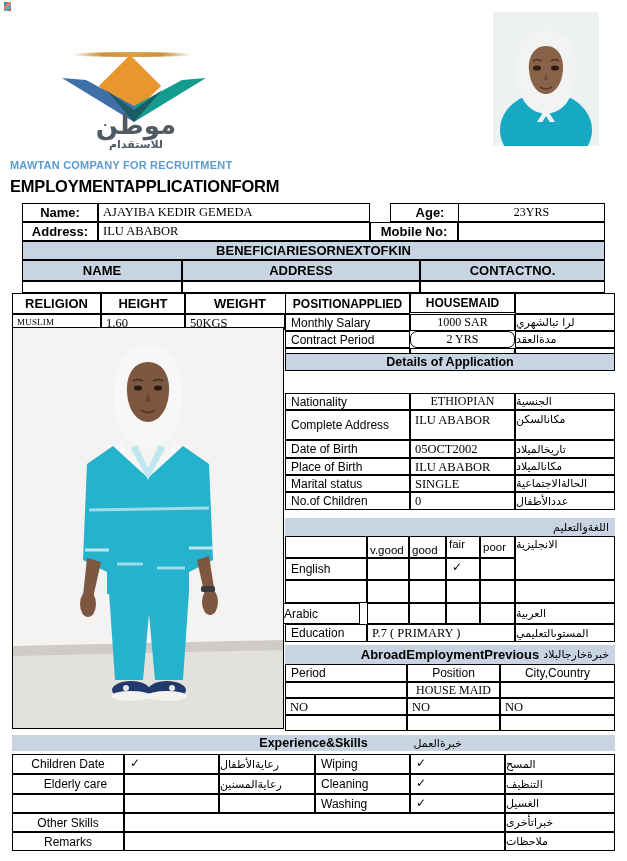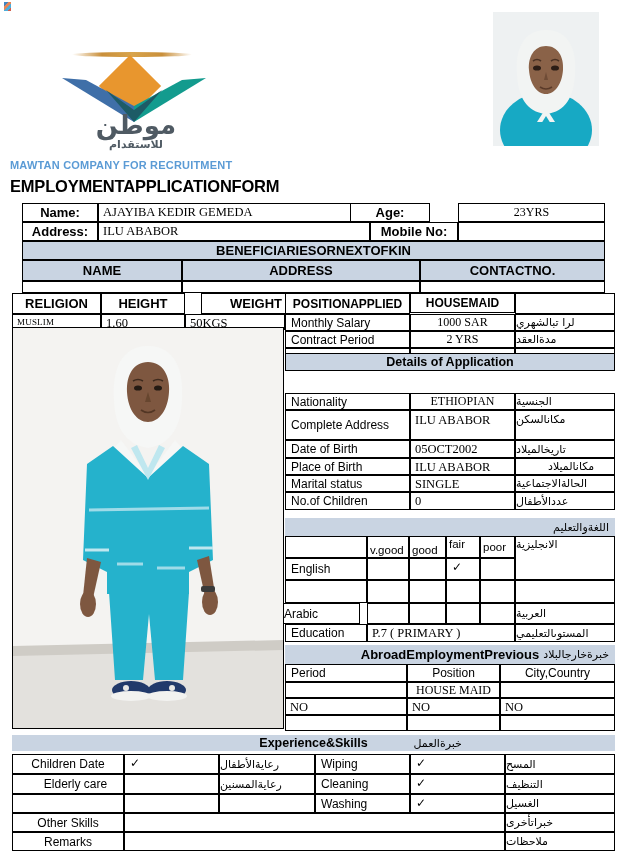--- a/index.html
+++ b/index.html
@@ -216,54 +216,54 @@
       <path d="M53 104 L48 112 L58 112 Z" fill="#17a9c4"></path>
     </svg>
   </div>
 </div>
 
 <div id="company-name">MAWTAN COMPANY FOR RECRUITMENT</div>
 <div id="form-title">EMPLOYMENTAPPLICATIONFORM</div>
 
 <div class="cell lbl" style="left:22px;  top:203px; width:76px;  height:19px;">Name:</div>
 <div class="cell val" style="left:98px;  top:203px; width:272px; height:19px;">AJAYIBA KEDIR GEMEDA</div>
-<div class="cell lbl" style="left:350px; top:203px; width:80px;  height:19px;">Age:</div>
+<div class="cell lbl" style="left:390px; top:203px; width:80px;  height:19px;">Age:</div>
 <div class="cell val-c" style="left:458px; top:203px; width:147px; height:19px;">23YRS</div>
 
 <div class="cell lbl" style="left:22px;  top:222px; width:76px;  height:19px;">Address:</div>
 <div class="cell val" style="left:98px;  top:222px; width:272px; height:19px;">ILU ABABOR</div>
 <div class="cell lbl" style="left:370px; top:222px; width:88px;  height:19px;">Mobile No:</div>
 <div class="cell val-c" style="left:458px; top:222px; width:147px; height:19px;"></div>
 
 <div class="cell band hdr" style="left:22px; top:241px; width:583px; height:19px;">BENEFICIARIESORNEXTOFKIN</div>
 <div class="cell band hdr" style="left:22px;  top:260px; width:160px; height:21px;">NAME</div>
 <div class="cell band hdr" style="left:182px; top:260px; width:238px; height:21px;">ADDRESS</div>
 <div class="cell band hdr" style="left:420px; top:260px; width:185px; height:21px;">CONTACTNO.</div>
 <div class="cell val" style="left:22px;  top:281px; width:160px; height:12px;"></div>
 <div class="cell val" style="left:182px; top:281px; width:238px; height:12px;"></div>
 <div class="cell val" style="left:420px; top:281px; width:185px; height:12px;"></div>
 
 <div class="cell hdr" style="left:12px;  top:293px; width:89px;  height:21px;">RELIGION</div>
 <div class="cell hdr" style="left:101px; top:293px; width:84px;  height:21px;">HEIGHT</div>
-<div class="cell hdr" style="left:185px; top:293px; width:110px; height:21px;margin-left:16px;">WEIGHT</div>
+<div class="cell hdr" style="left:185px; top:293px; width:110px; height:21px;">WEIGHT</div>
 
 <div class="cell tiny" style="left:12px;  top:314px; width:89px;  height:16px;">MUSLIM</div>
 <div class="cell val" style="left:101px; top:314px; width:84px;  height:16px;">1.60</div>
 <div class="cell val" style="left:185px; top:314px; width:100px; height:16px;">50KGS</div>
 
 <div class="cell hdrsm" style="left:285px; top:293px; width:125px; height:21px;">POSITIONAPPLIED</div>
 <div class="cell hdrsm" style="left:410px; top:293px; width:105px; height:20px;">HOUSEMAID</div>
 <div class="cell ar" style="left:515px; top:293px; width:100px; height:21px;"></div>
 
 <div class="cell sm" style="left:285px; top:314px; width:125px; height:17px;">Monthly Salary</div>
 <div class="cell val-c" style="left:410px; top:314px; width:105px; height:17px;">1000 SAR</div>
 <div class="cell ar" style="left:515px; top:314px; width:100px; height:17px;">لرا تبالشهري</div>
 
 <div class="cell sm" style="left:285px; top:331px; width:125px; height:17px;">Contract Period</div>
-<div class="cell val-c" style="left:410px; top:331px; width:105px; height:17px;">2 YRS</div>
+<div class="cell val-c" style="left:410px; top:331px; width:105px; height:17px;border-radius:7px;">2 YRS</div>
 <div class="cell ar" style="left:515px; top:331px; width:100px; height:17px;">مدةالعقد</div>
 
 <div class="cell sm" style="left:285px; top:348px; width:125px; height:19px;">Passport No.</div>
 <div class="cell val-c" style="left:410px; top:348px; width:105px; height:19px;">E00112017</div>
 <div class="cell ar" style="left:515px; top:348px; width:100px; height:19px;">رقمجوازالسفر</div>
 
 <div class="cell band hdr" style="left:285px; top:353px; width:330px; height:18px; font-size:12.5px;">Details of Application</div>
 
 <div class="cell sm" style="left:285px; top:393px; width:125px; height:17px;">Nationality</div>
 <div class="cell val-c" style="left:410px; top:393px; width:105px; height:17px;">ETHIOPIAN</div>
@@ -272,21 +272,21 @@
 <div class="cell sm" style="left:285px; top:410px; width:125px; height:30px;">Complete Address</div>
 <div class="cell val" style="left:410px; top:410px; width:105px; height:30px; align-items:flex-start; padding-top:2px;">ILU ABABOR</div>
 <div class="cell ar" style="left:515px; top:410px; width:100px; height:30px; align-items:flex-start; padding-top:2px;">مكانالسكن</div>
 
 <div class="cell sm" style="left:285px; top:440px; width:125px; height:18px;">Date of Birth</div>
 <div class="cell val" style="left:410px; top:440px; width:105px; height:18px;">05OCT2002</div>
 <div class="cell ar" style="left:515px; top:440px; width:100px; height:18px;">تاريخالميلاد</div>
 
 <div class="cell sm" style="left:285px; top:458px; width:125px; height:17px;">Place of Birth</div>
 <div class="cell val" style="left:410px; top:458px; width:105px; height:17px;">ILU ABABOR</div>
-<div class="cell ar" style="left:515px; top:458px; width:100px; height:17px;padding-left:32px;">مكانالميلاد</div>
+<div class="cell ar" style="left:515px; top:458px; width:100px; height:17px;">مكانالميلاد</div>
 
 <div class="cell sm" style="left:285px; top:475px; width:125px; height:17px;">Marital status</div>
 <div class="cell val" style="left:410px; top:475px; width:105px; height:17px;">SINGLE</div>
 <div class="cell ar" style="left:515px; top:475px; width:100px; height:17px;">الحالةالاجتماعية</div>
 
 <div class="cell sm" style="left:285px; top:492px; width:125px; height:18px;">No.of Children</div>
 <div class="cell val" style="left:410px; top:492px; width:105px; height:18px;">0</div>
 <div class="cell ar" style="left:515px; top:492px; width:100px; height:18px;">عددالأطفال</div>
 
 <div class="cell band nb" style="left:285px; top:518px; width:330px; height:18px;">

